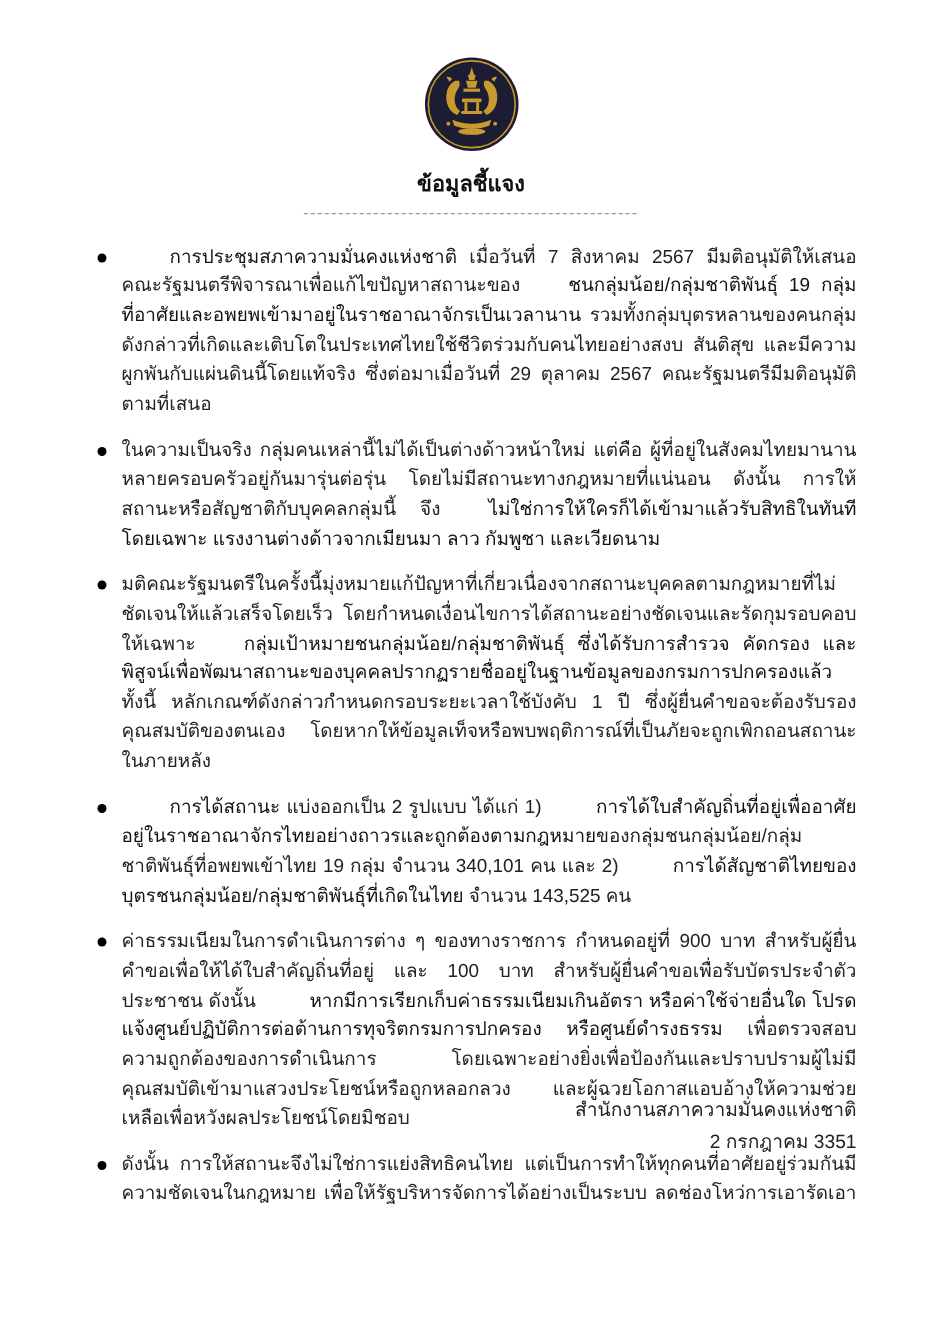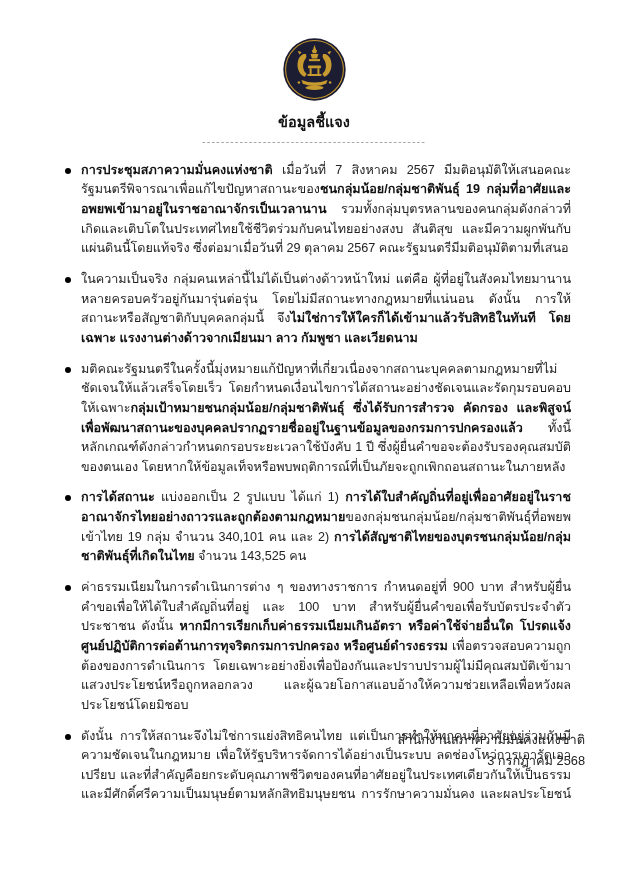--- a/index.html
+++ b/index.html
@@ -71,26 +71,27 @@
     content:"";
     position:absolute;
     left:-16px;
     top:7px;
     width:6px;
     height:6px;
     border-radius:50%;
     background:#000;
   }
   .bullet-list .b{
-    font-weight:bold;
+    font-weight:normal;
     color:var(--ink-bold);
+    margin-left:32px;
   }
   .footer{
     position:absolute;
-    right:43px;
+    right:57px;
     bottom:33px;
     text-align:right;
     font-size:12.8px;
     line-height:1.7;
     color:var(--ink);
   }
 </style>
 </head>
 <body>
 
@@ -131,16 +132,16 @@
       <li><span class="b">การประชุมสภาความมั่นคงแห่งชาติ </span><span>เมื่อวันที่ 7 สิงหาคม 2567 มีมติอนุมัติให้เสนอคณะรัฐมนตรีพิจารณาเพื่อแก้ไขปัญหาสถานะของ</span><span class="b">ชนกลุ่มน้อย/กลุ่มชาติพันธุ์ 19 กลุ่มที่อาศัยและอพยพเข้ามาอยู่ในราชอาณาจักรเป็นเวลานาน</span><span> รวมทั้งกลุ่มบุตรหลานของคนกลุ่มดังกล่าวที่เกิดและเติบโตในประเทศไทยใช้ชีวิตร่วมกับคนไทยอย่างสงบ สันติสุข และมีความผูกพันกับแผ่นดินนี้โดยแท้จริง ซึ่งต่อมาเมื่อวันที่ 29 ตุลาคม 2567 คณะรัฐมนตรีมีมติอนุมัติตามที่เสนอ</span></li>
       <li><span>ในความเป็นจริง กลุ่มคนเหล่านี้ไม่ได้เป็นต่างด้าวหน้าใหม่ แต่คือ ผู้ที่อยู่ในสังคมไทยมานานหลายครอบครัวอยู่กันมารุ่นต่อรุ่น โดยไม่มีสถานะทางกฎหมายที่แน่นอน ดังนั้น การให้สถานะหรือสัญชาติกับบุคคลกลุ่มนี้ จึง</span><span class="b">ไม่ใช่การให้ใครก็ได้เข้ามาแล้วรับสิทธิในทันที โดยเฉพาะ แรงงานต่างด้าวจากเมียนมา ลาว กัมพูชา และเวียดนาม</span></li>
       <li><span>มติคณะรัฐมนตรีในครั้งนี้มุ่งหมายแก้ปัญหาที่เกี่ยวเนื่องจากสถานะบุคคลตามกฎหมายที่ไม่ชัดเจนให้แล้วเสร็จโดยเร็ว โดยกำหนดเงื่อนไขการได้สถานะอย่างชัดเจนและรัดกุมรอบคอบให้เฉพาะ</span><span class="b">กลุ่มเป้าหมายชนกลุ่มน้อย/กลุ่มชาติพันธุ์ ซึ่งได้รับการสำรวจ คัดกรอง และพิสูจน์เพื่อพัฒนาสถานะของบุคคลปรากฏรายชื่ออยู่ในฐานข้อมูลของกรมการปกครองแล้ว</span><span> ทั้งนี้ หลักเกณฑ์ดังกล่าวกำหนดกรอบระยะเวลาใช้บังคับ 1 ปี ซึ่งผู้ยื่นคำขอจะต้องรับรองคุณสมบัติของตนเอง โดยหากให้ข้อมูลเท็จหรือพบพฤติการณ์ที่เป็นภัยจะถูกเพิกถอนสถานะในภายหลัง</span></li>
       <li><span class="b">การได้สถานะ </span><span>แบ่งออกเป็น 2 รูปแบบ ได้แก่ 1) </span><span class="b">การได้ใบสำคัญถิ่นที่อยู่เพื่ออาศัยอยู่ในราชอาณาจักรไทยอย่างถาวรและถูกต้องตามกฎหมาย</span><span>ของกลุ่มชนกลุ่มน้อย/กลุ่มชาติพันธุ์ที่อพยพเข้าไทย 19 กลุ่ม จำนวน 340,101 คน และ 2) </span><span class="b">การได้สัญชาติไทยของบุตรชนกลุ่มน้อย/กลุ่มชาติพันธุ์ที่เกิดในไทย</span><span> จำนวน 143,525 คน</span></li>
       <li><span>ค่าธรรมเนียมในการดำเนินการต่าง ๆ ของทางราชการ กำหนดอยู่ที่ 900 บาท สำหรับผู้ยื่นคำขอเพื่อให้ได้ใบสำคัญถิ่นที่อยู่ และ 100 บาท สำหรับผู้ยื่นคำขอเพื่อรับบัตรประจำตัวประชาชน ดังนั้น </span><span class="b">หากมีการเรียกเก็บค่าธรรมเนียมเกินอัตรา หรือค่าใช้จ่ายอื่นใด โปรดแจ้งศูนย์ปฏิบัติการต่อต้านการทุจริตกรมการปกครอง หรือศูนย์ดำรงธรรม</span><span> เพื่อตรวจสอบความถูกต้องของการดำเนินการ โดยเฉพาะอย่างยิ่งเพื่อป้องกันและปราบปรามผู้ไม่มีคุณสมบัติเข้ามาแสวงประโยชน์หรือถูกหลอกลวง และผู้ฉวยโอกาสแอบอ้างให้ความช่วยเหลือเพื่อหวังผลประโยชน์โดยมิชอบ</span></li>
       <li><span>ดังนั้น การให้สถานะจึงไม่ใช่การแย่งสิทธิคนไทย แต่เป็นการทำให้ทุกคนที่อาศัยอยู่ร่วมกันมีความชัดเจนในกฎหมาย เพื่อให้รัฐบริหารจัดการได้อย่างเป็นระบบ ลดช่องโหว่การเอารัดเอาเปรียบ และที่สำคัญคือยกระดับคุณภาพชีวิตของคนที่อาศัยอยู่ในประเทศเดียวกันให้เป็นธรรมและมีศักดิ์ศรีความเป็นมนุษย์ตามหลักสิทธิมนุษยชน การรักษาความมั่นคง และผลประโยชน์แห่งชาติ</span></li>
     </ul>
 
   <div class="footer">
     <div>สำนักงานสภาความมั่นคงแห่งชาติ</div>
-    <div>3 กรกฎาคม 2568</div>
+    <div>2 กรกฎาคม 3351</div>
   </div>
 
 </div>
 
 </body></html>

